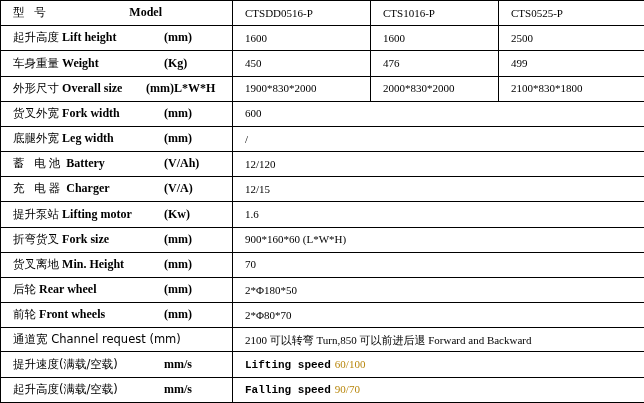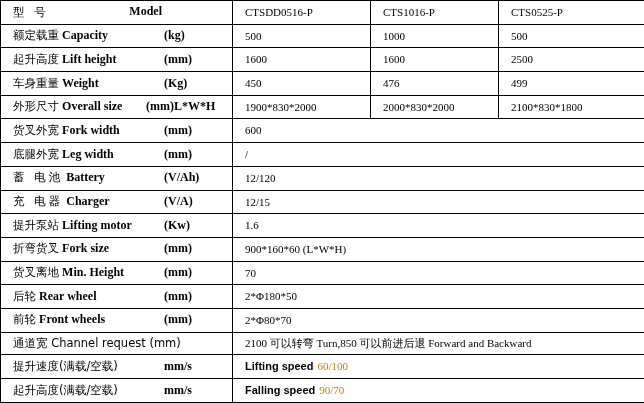--- a/index.html
+++ b/index.html
@@ -65,21 +65,21 @@
   }
   .val {
     font-family: "Liberation Serif", serif;
     font-size: 11.5px;
   }
   .val.small {
     font-size: 10px;
     margin-top: 6px;
   }
   .sub {
-    font-family: Liberation Sans, sans-serif;
+    font-family: Liberation Mono, monospace;
     font-size: 11px;
     font-weight: bold;
   }
   .subval {
     font-family: "Liberation Serif", serif;
     font-size: 11px;
     color: #b8860b;
     padding-left: 4px;
   }
 </style>
@@ -101,32 +101,20 @@
           <span class="cn sp nm">型    号</span>
           <span class="en">Model</span>
           <span class="un en"></span>
         </div>
       </td>
       <td class="val">CTSDD0516-P</td>
       <td class="val">CTS1016-P</td>
       <td class="val">CTS0525-P</td>
     </tr>
 
-    <tr>
-      <td>
-        <div class="lbl">
-          <span class="nm"><span class="cn">额定载重</span>
-          <span class="en">Capacity</span></span>
-          <span class="un en">(kg)</span>
-        </div>
-      </td>
-      <td class="val">500</td>
-      <td class="val">1000</td>
-      <td class="val">500</td>
-    </tr>
 
     <tr>
       <td>
         <div class="lbl">
           <span class="nm"><span class="cn">起升高度</span>
           <span class="en">Lift height</span></span>
           <span class="un en">(mm)</span>
         </div>
       </td>
       <td class="val">1600</td>

